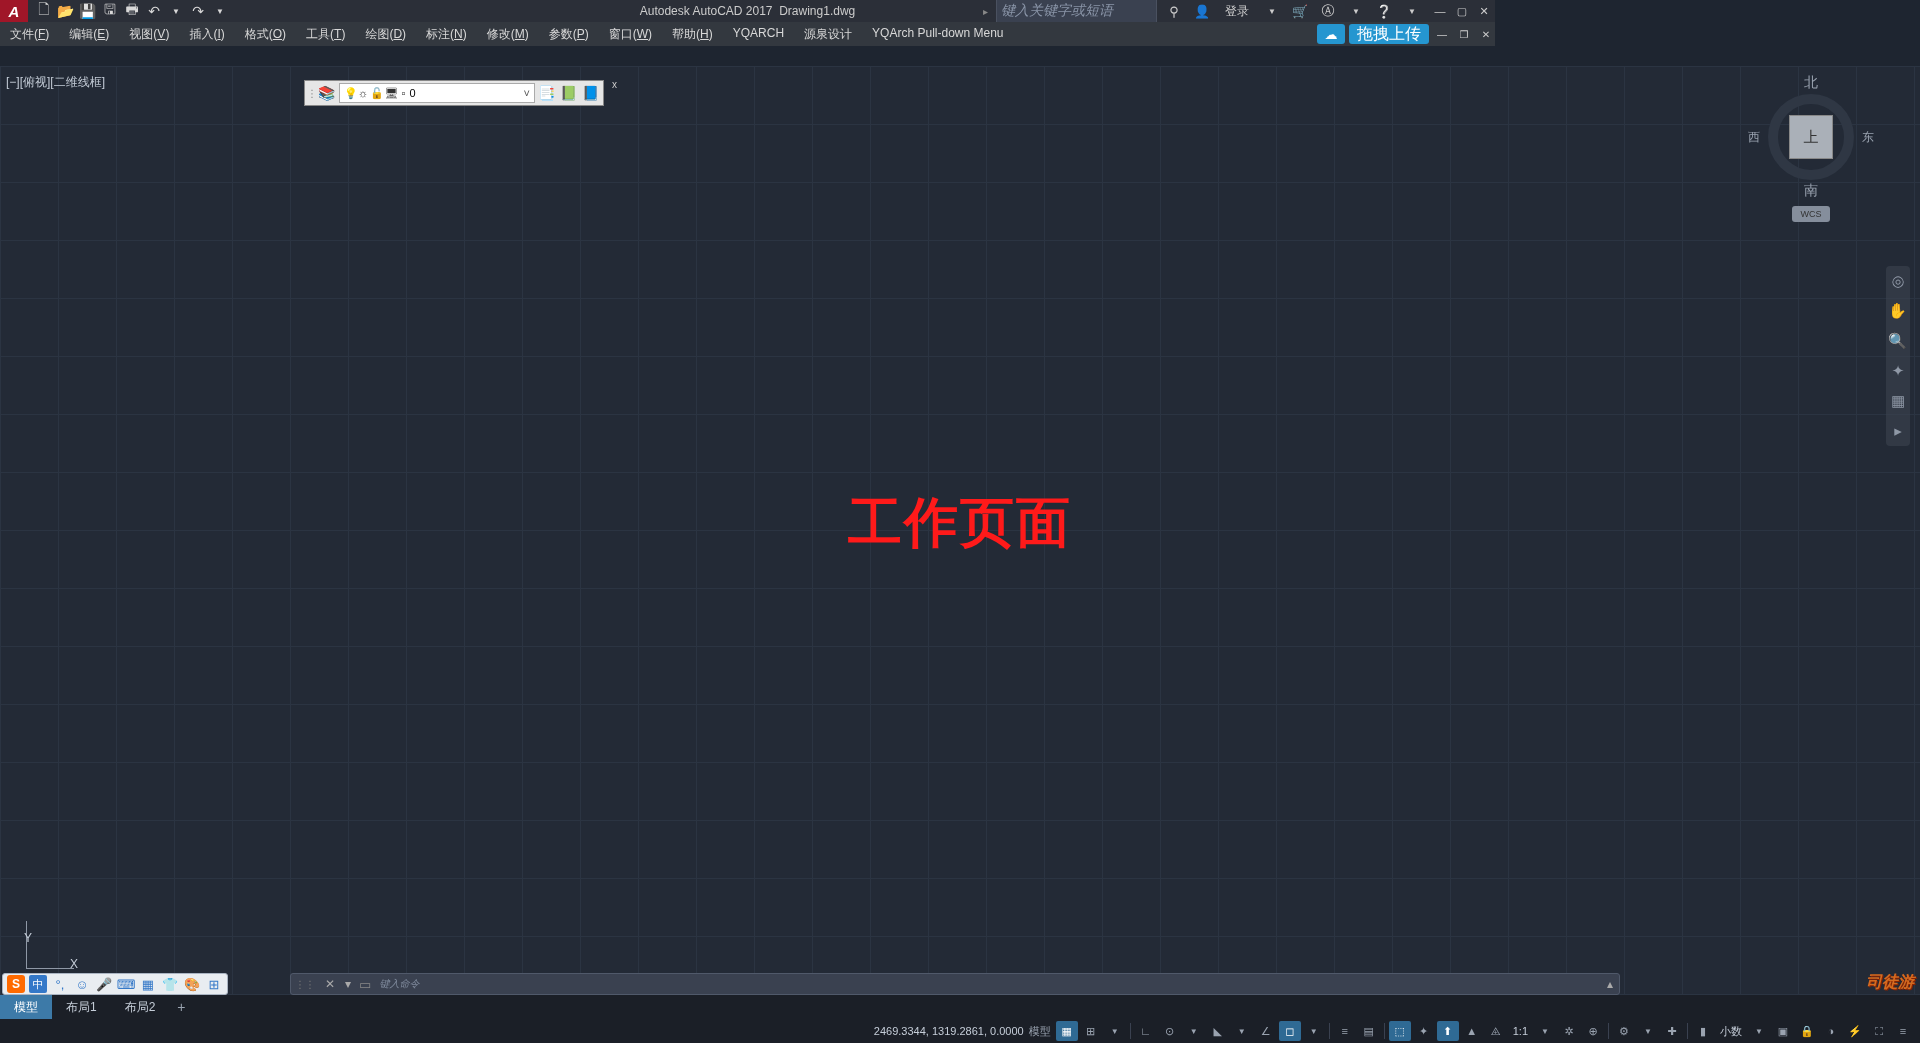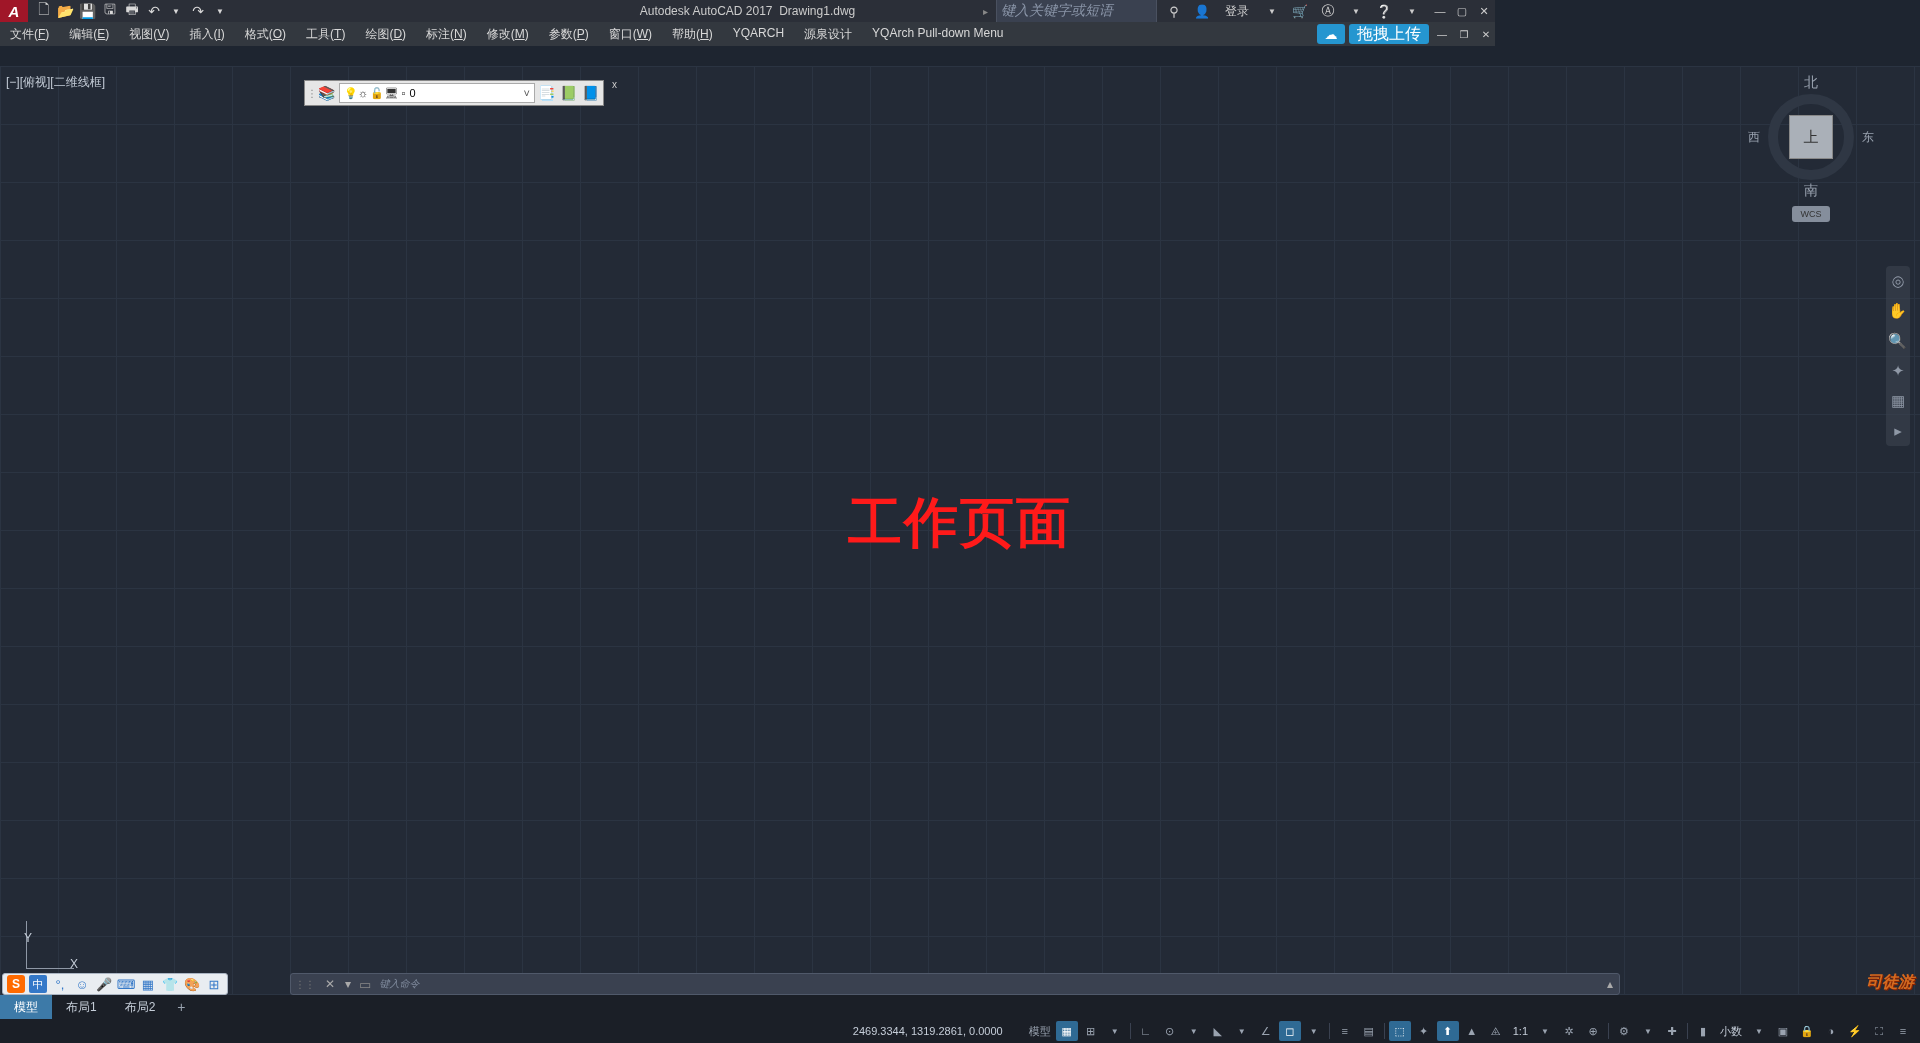--- a/index.html
+++ b/index.html
@@ -76,21 +76,21 @@
 .watermark { position:absolute; right:6px; bottom:2px; color:#d56a20; font-size:16px; font-weight:bold; font-style:italic; text-shadow:1px 1px 0 #882200; }
 
 
 .layout-tabs { position:absolute; bottom:24px; left:0; right:0; height:24px; display:flex; align-items:stretch; background:#1b1f27; }
 .lt-tab { padding:4px 14px; color:#c5cdd8; font-size:12px; cursor:pointer; display:flex; align-items:center; }
 .lt-tab.active { background:#3d7aa8; color:#fff; }
 .lt-add { width:24px; display:flex; align-items:center; justify-content:center; color:#9aa3b0; cursor:pointer; font-size:14px; }
 
 
 .statusbar { position:absolute; bottom:0; left:0; right:0; height:24px; background:#1b1f27; display:flex; align-items:center; justify-content:flex-end; padding:0 6px; gap:2px; color:#c5cdd8; font-size:11px; }
-.coords { margin-right:21px; }
+.coords { margin-right:0; }
 .sb-btn { min-width:22px; height:20px; display:flex; align-items:center; justify-content:center; color:#9aa3b0; cursor:pointer; padding:0 3px; border-radius:2px; }
 .sb-btn.on { background:#2f6a94; color:#fff; }
 .sb-sep { width:1px; height:16px; background:#3a4150; margin:0 2px; }
 .sb-txt { padding:0 4px; }
 </style>
 </head>
 <body>
 
 <div class="titlebar">
   <div class="app-logo">A</div>

